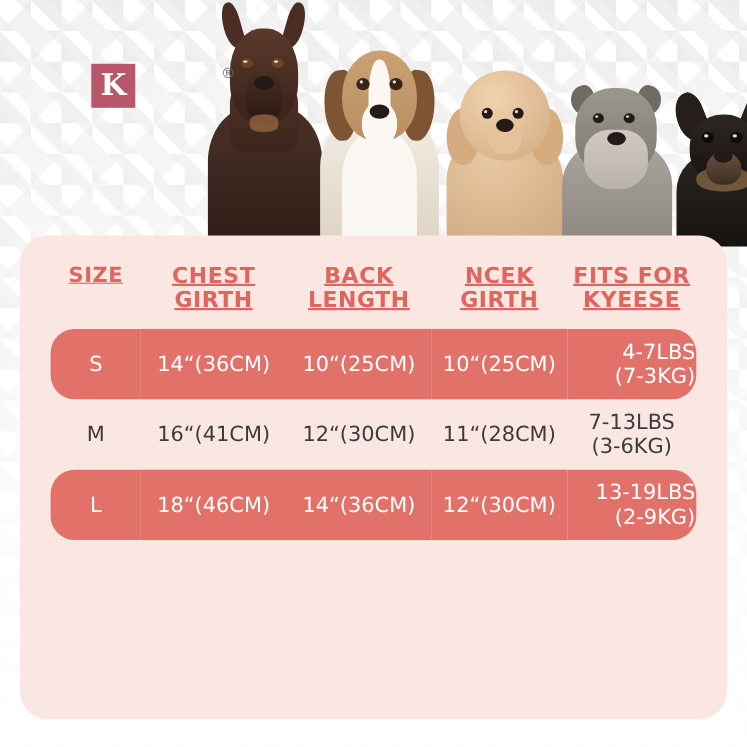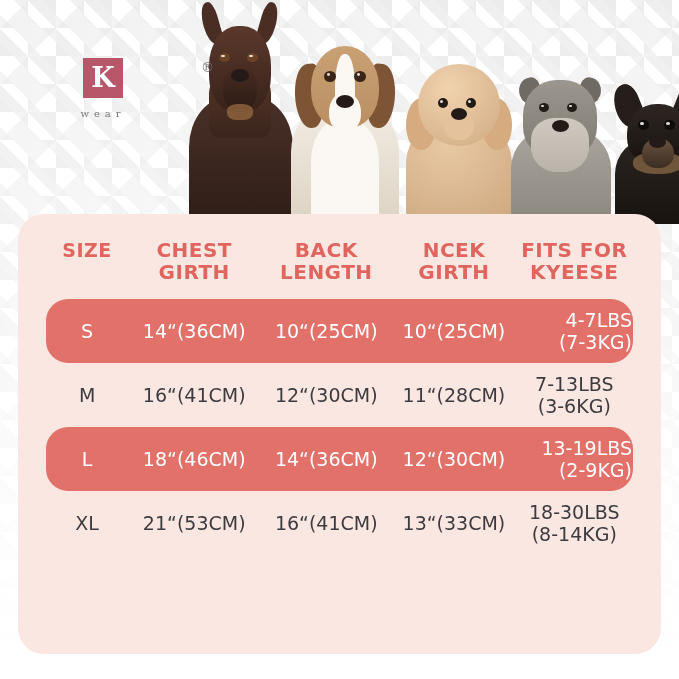--- a/index.html
+++ b/index.html
@@ -172,20 +172,21 @@
   }
   table.size-table th {
     color: #e1655f;
     font-weight: 700;
     font-size: 20px;
     letter-spacing: .5px;
     line-height: 1.08;
     padding: 4px 2px 16px 2px;
     vertical-align: top;
     text-align: center;
+    text-decoration: underline;
   }
   table.size-table th.col-size { width: 14%; font-size: 19px; }
   table.size-table th.col-chest { width: 22.5%; }
   table.size-table th.col-back { width: 22.5%; }
   table.size-table th.col-neck { width: 21%; }
   table.size-table th.col-weight { width: 20%; }
 
   table.size-table td {
     text-align: center;
     font-size: 19px;
@@ -209,21 +210,20 @@
 <div id="page">
 
   <div class="bg-pattern"></div>
   <div class="bg-fade"></div>
 
   <div class="logo">
     <div class="logo-mark">
       <span class="k">K</span>
       <span class="logo-reg">®</span>
     </div>
-    <div class="logo-sub">wear</div>
   </div>
 
   <div class="dogs">
 
     <div class="dog" id="dog-doberman">
       <div class="body"></div>
         <div class="neck"></div>
       <div class="ear l"></div>
         <div class="ear r"></div>
       <div class="head"></div>
@@ -333,28 +333,18 @@
           <tr class="row-odd">
             <td class="size-cell">L</td>
             <td>18“(46CM)</td>
             <td>14“(36CM)</td>
             <td>12“(30CM)</td>
             <td>
               <span class="cell-sub">13-19LBS</span>
               <span class="cell-sub">(2-9KG)</span>
             </td>
           </tr>
-          <tr class="row-even">
-            <td class="size-cell">XL</td>
-            <td>21“(53CM)</td>
-            <td>16“(41CM)</td>
-            <td>13“(33CM)</td>
-            <td>
-              <span class="cell-sub">18-30LBS</span>
-              <span class="cell-sub">(8-14KG)</span>
-            </td>
-          </tr>
         </tbody>
       </table>
     </div>
   </div>
 
 </div>
 
 </body></html>

